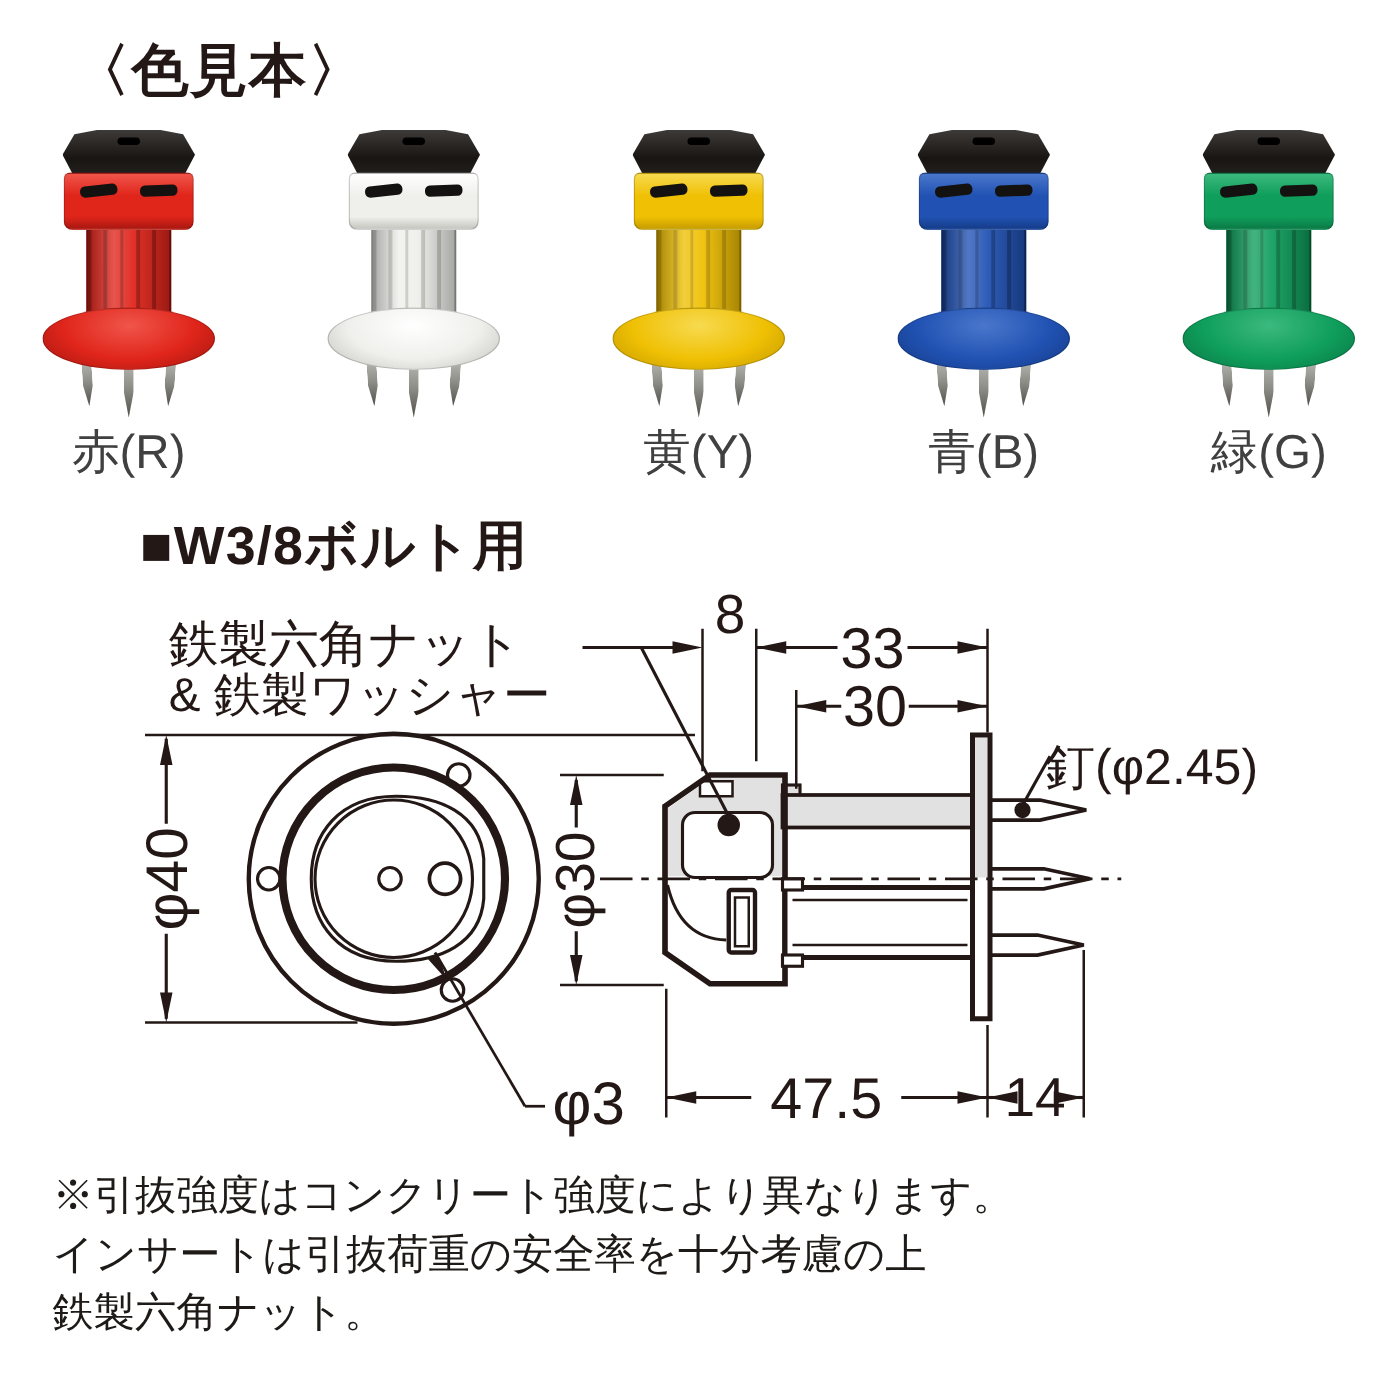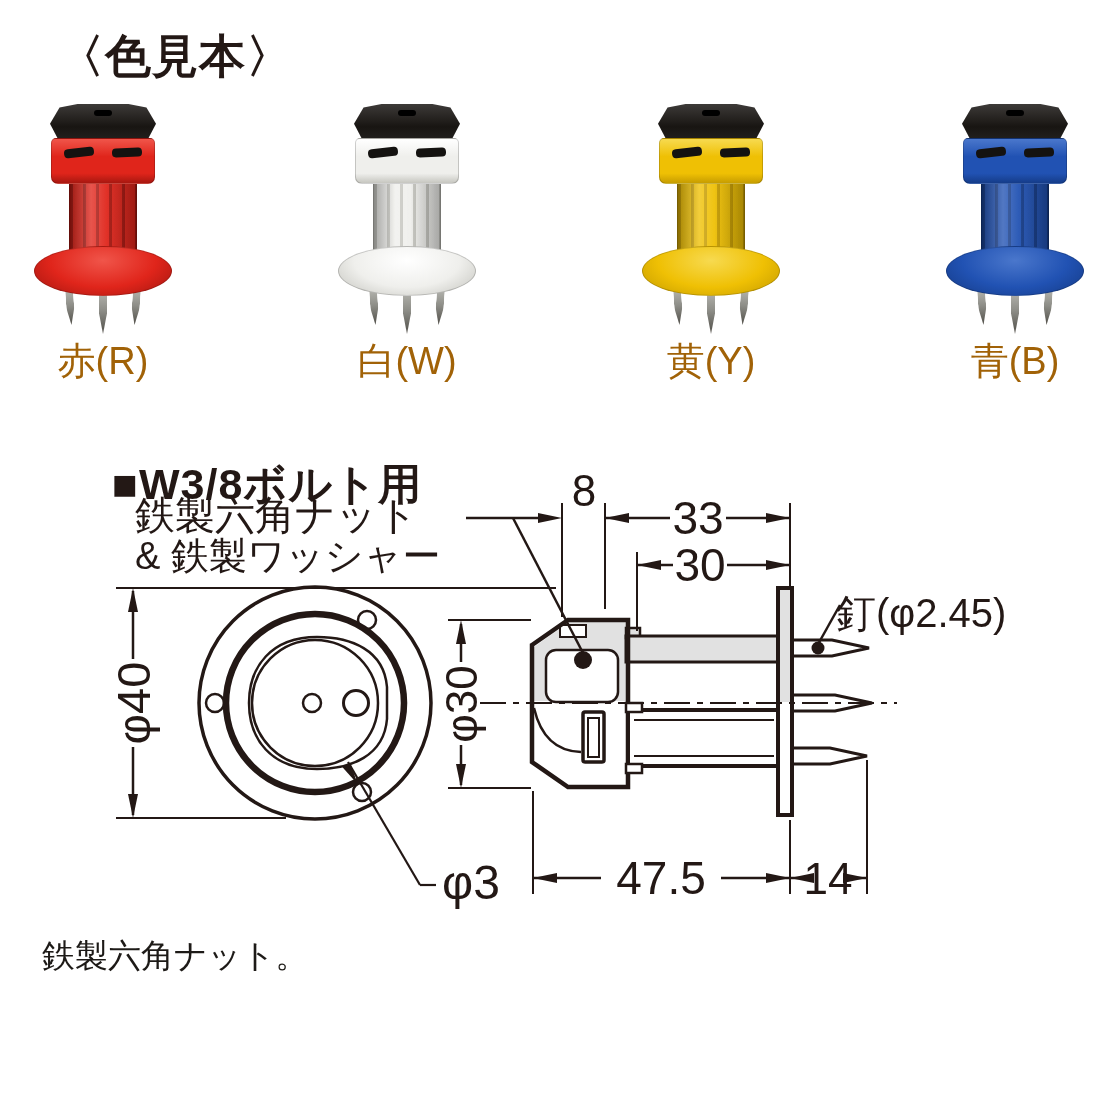--- a/index.html
+++ b/index.html
@@ -1,21 +1,21 @@
 <!DOCTYPE html>
 <html><head>
 <meta charset="utf-8">
 <style>
   html,body{margin:0;padding:0;}
   body{background:#ffffff;font-family:"Liberation Sans", sans-serif;}
   .page{position:relative;width:1100px;height:1100px;background:var(--bg,#fff);overflow:hidden;color:var(--ink,#231815);}
 
   
   .h-samples{position:absolute;left:58px;top:26px;font-size:46px;font-weight:700;letter-spacing:1px;}
-  .h-bolt{position:absolute;left:112px;top:408px;font-size:43px;font-weight:700;letter-spacing:1px;margin-top:48px;}
+  .h-bolt{position:absolute;left:112px;top:408px;font-size:43px;font-weight:700;letter-spacing:1px;}
 
   
   .samples-row{position:absolute;left:28px;top:98px;width:1062px;display:flex;justify-content:space-between;}
   .ci{width:150px;display:flex;flex-direction:column;align-items:center;}
   .insert{position:relative;width:150px;height:234px;}
   .insert .cap{position:absolute;left:50%;top:6px;width:106px;height:38px;transform:translateX(-50%);
     background:linear-gradient(180deg,#3d3a38 0%,#181512 60%,#242220 100%);
     clip-path:polygon(9% 100%,0 52%,9% 9%,26% 0,74% 0,91% 9%,100% 52%,91% 100%);z-index:1;}
   .insert .cap::after{content:"";position:absolute;left:50%;top:6px;width:18px;height:6px;transform:translateX(-50%);
     background:#000;border-radius:3px;}
@@ -34,21 +34,21 @@
     border-radius:50%;
     background:radial-gradient(ellipse at 50% 28%,var(--light) 0%,var(--main) 55%,var(--dark) 96%);
     border:1px solid rgba(0,0,0,.18);z-index:3;}
   .insert .nails{position:absolute;left:50%;top:184px;transform:translateX(-50%);width:84px;height:52px;z-index:2;}
   .insert .nails i{position:absolute;top:0;width:8px;display:block;
     background:linear-gradient(180deg,#c6c6c0,#8d8d87 55%,#504e48);
     clip-path:polygon(0 0,100% 0,100% 60%,50% 100%,0 60%);}
   .insert .nails .n1{left:5px;height:43px;transform:rotate(-4deg);}
   .insert .nails .n2{left:38px;height:52px;}
   .insert .nails .n3{right:5px;height:43px;transform:rotate(4deg);}
-  .clabel{margin-top:4px;font-size:38px;color:#a16207;white-space:nowrap;}
+  .clabel{margin-top:4px;font-size:38px;color:#404040;white-space:nowrap;}
 
   
   .drawing{position:absolute;left:0;top:400px;width:1100px;height:520px;}
   .drawing text{fill:var(--ink,#231815);font-family:"Liberation Sans", sans-serif;}
   .drawing .ln{stroke:var(--ink,#231815);fill:none;}
   .drawing .ar{fill:var(--ink,#231815);stroke:none;}
 
   
   .notes{position:absolute;left:42px;top:932px;font-size:33px;line-height:47px;color:#1d1a17;}
 </style>
@@ -87,21 +87,20 @@
         <i class="slot s2"></i>
       </div>
       <div class="column"></div>
       <div class="flange"></div>
       <div class="nails">
         <i class="n1"></i>
         <i class="n2"></i>
         <i class="n3"></i>
       </div>
     </div>
-    <div class="clabel">白(W)</div>
   </div>
 
   <div class="ci" style="--main: #efc004; --dark: #c79d00; --light: #f7da50;">
     <div class="insert">
       <div class="cap"></div>
       <div class="collar">
         <i class="slot s1"></i>
         <i class="slot s2"></i>
       </div>
       <div class="column"></div>
@@ -126,20 +125,37 @@
       <div class="flange"></div>
       <div class="nails">
         <i class="n1"></i>
         <i class="n2"></i>
         <i class="n3"></i>
       </div>
     </div>
     <div class="clabel">青(B)</div>
   </div>
 
+  <div class="ci" style="--main: #0f9e5c; --dark: #0a7a45; --light: #3cb97e;">
+    <div class="insert">
+      <div class="cap"></div>
+      <div class="collar">
+        <i class="slot s1"></i>
+        <i class="slot s2"></i>
+      </div>
+      <div class="column"></div>
+      <div class="flange"></div>
+      <div class="nails">
+        <i class="n1"></i>
+        <i class="n2"></i>
+        <i class="n3"></i>
+      </div>
+    </div>
+    <div class="clabel">緑(G)</div>
+  </div>
 
 </div>
 
   <div class="h-bolt">■W3/8ボルト用</div>
 
   <svg class="drawing" viewBox="0 0 1100 520">
 
     <g>
       <line class="ln" x1="116" y1="188" x2="556" y2="188" stroke-width="2"></line>
       <line class="ln" x1="116" y1="418" x2="286" y2="418" stroke-width="2"></line>
@@ -257,16 +273,18 @@
       <line class="ln" x1="790" y1="478" x2="807" y2="478" stroke-width="2.5"></line>
       <line class="ln" x1="849" y1="478" x2="867" y2="478" stroke-width="2.5"></line>
       <polygon class="ar" points="790,478 814,473 814,483"></polygon>
       <polygon class="ar" points="867,478 843,473 843,483"></polygon>
       <line class="ln" x1="867" y1="360" x2="867" y2="494" stroke-width="2"></line>
       <text x="828" y="478" text-anchor="middle" dominant-baseline="central" font-size="44">14</text>
     </g>
   </svg>
 
   <div class="notes">
+    <div>※引抜強度はコンクリート強度により異なります。</div>
+    <div>インサートは引抜荷重の安全率を十分考慮の上</div>
     <div>鉄製六角ナット。</div>
   </div>
 
 </div>
 
 </body></html>

